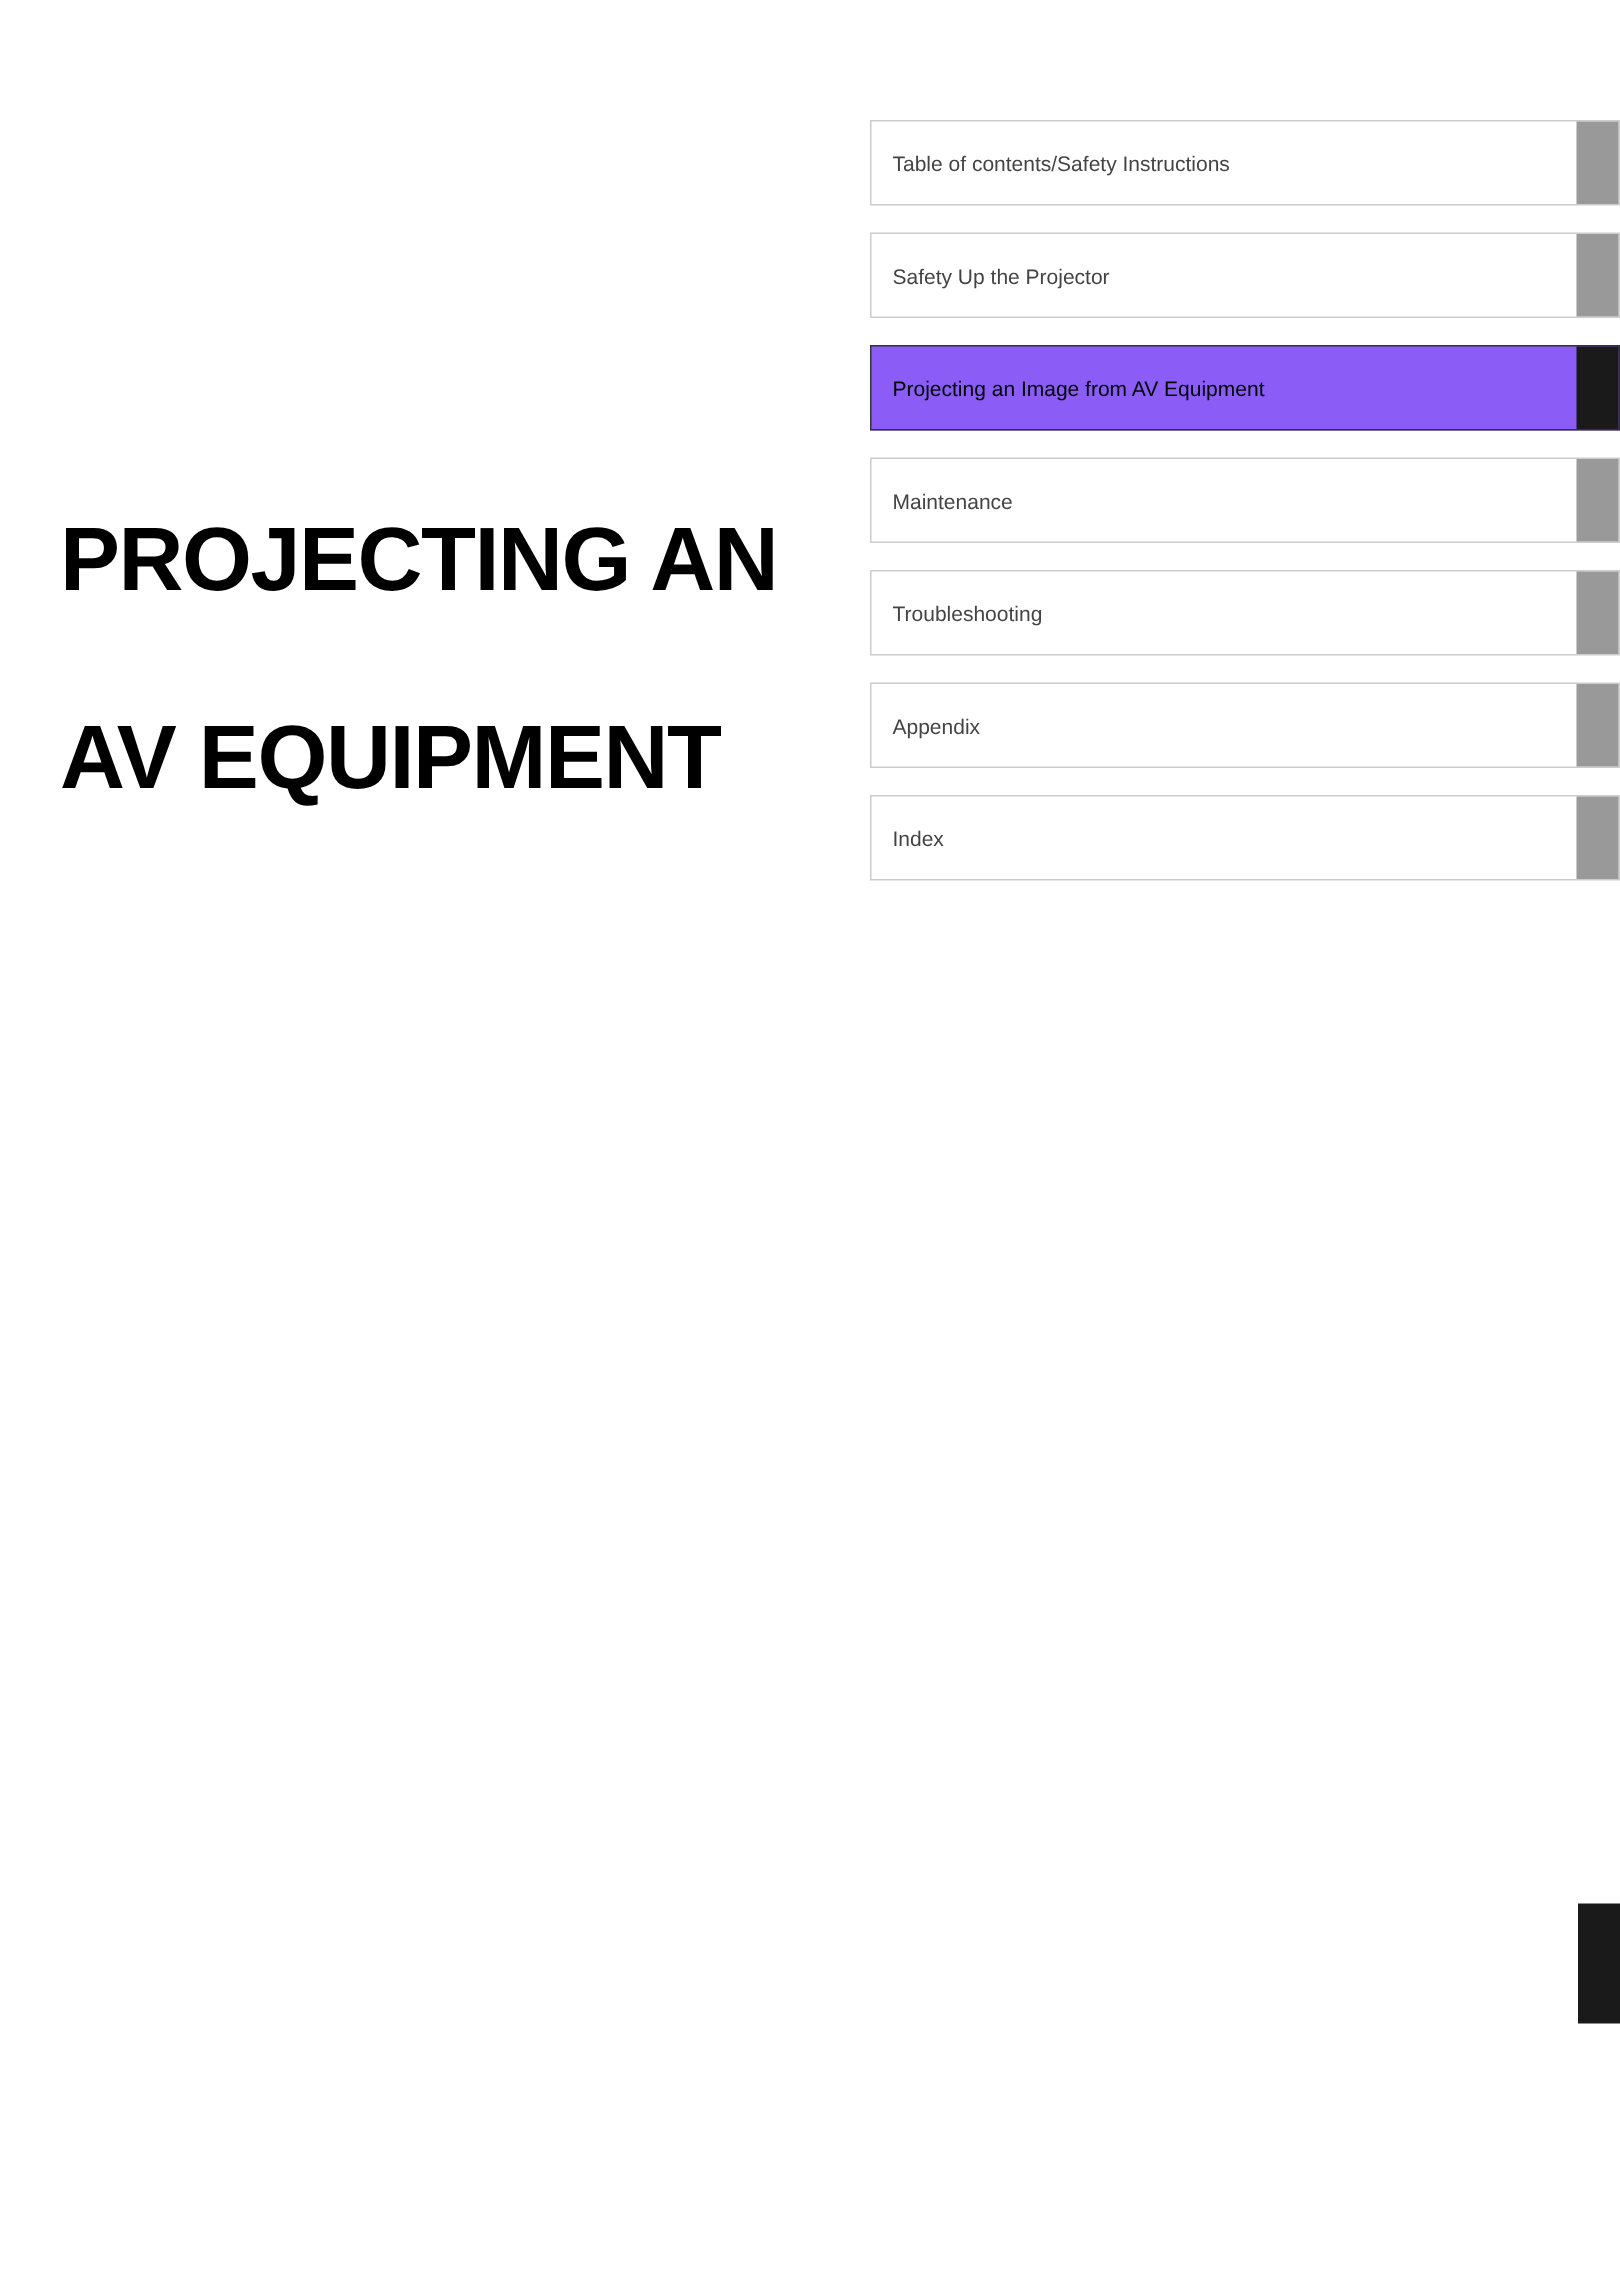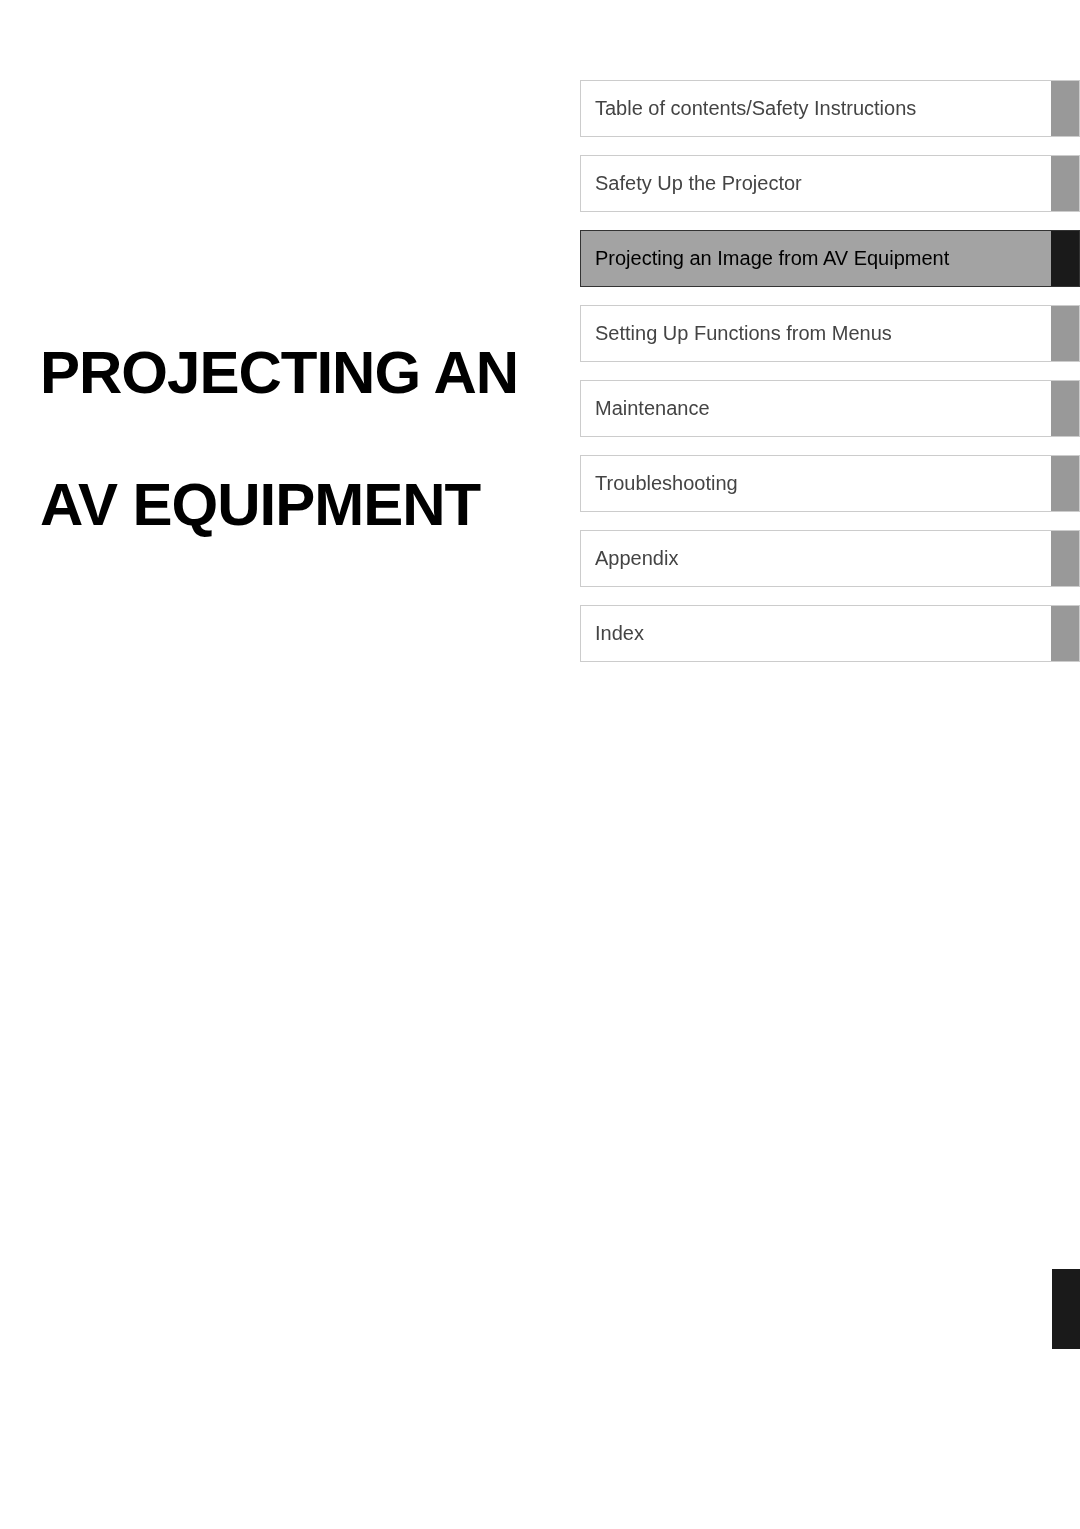--- a/index.html
+++ b/index.html
@@ -47,29 +47,29 @@
       height: 57px;
       border: 1px solid #cccccc;
       background: #ffffff;
       margin-bottom: 18px;
       cursor: pointer;
       position: relative;
     }
 
     .nav-item.active {
       border: 1.5px solid #333333;
-      background: #a3a3a3;
+      background: #8b5cf6;
     }
 
     .nav-item-text {
       flex: 1;
       display: flex;
       align-items: center;
       padding-left: 14px;
-      font-size: 20px;
+      font-size: 14px;
       color: #444444;
     }
 
     .nav-item.active .nav-item-text {
       color: #000000;
       font-weight: 500;
     }
 
     .nav-item-tab {
       width: 28px;
@@ -106,24 +106,20 @@
     </div>
     <div class="nav-item">
       <span class="nav-item-text">Safety Up the Projector</span>
       <div class="nav-item-tab"></div>
     </div>
     <div class="nav-item active">
       <span class="nav-item-text">Projecting an Image from AV Equipment</span>
       <div class="nav-item-tab"></div>
     </div>
     <div class="nav-item">
-      <span class="nav-item-text">Setting Up Functions from Menus</span>
-      <div class="nav-item-tab"></div>
-    </div>
-    <div class="nav-item">
       <span class="nav-item-text">Maintenance</span>
       <div class="nav-item-tab"></div>
     </div>
     <div class="nav-item">
       <span class="nav-item-text">Troubleshooting</span>
       <div class="nav-item-tab"></div>
     </div>
     <div class="nav-item">
       <span class="nav-item-text">Appendix</span>
       <div class="nav-item-tab"></div>

